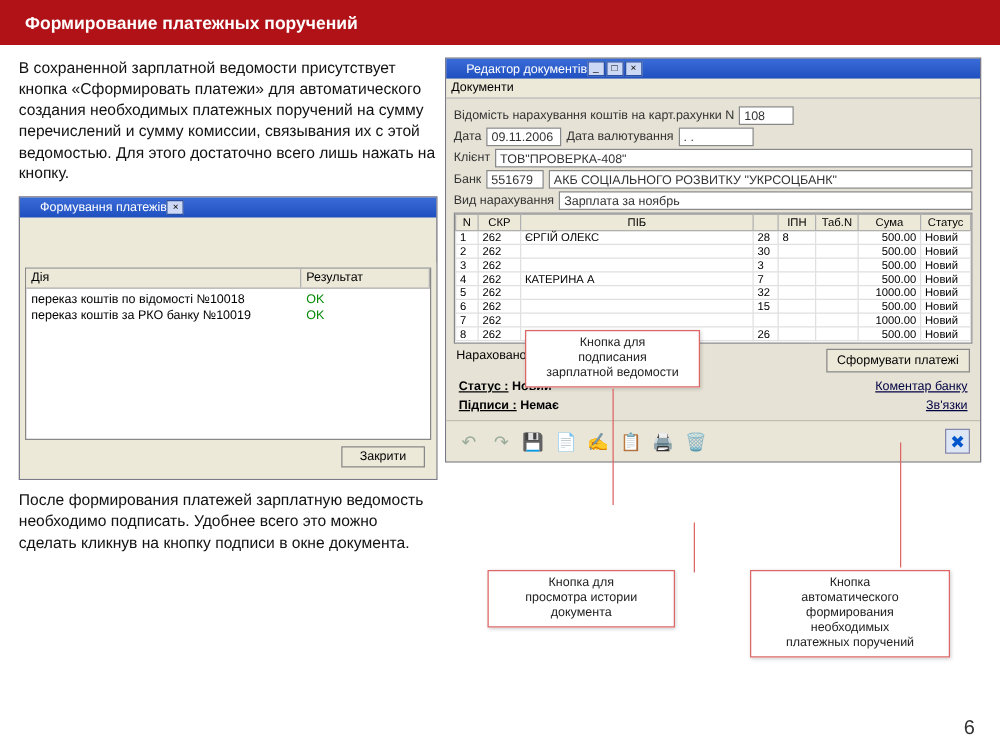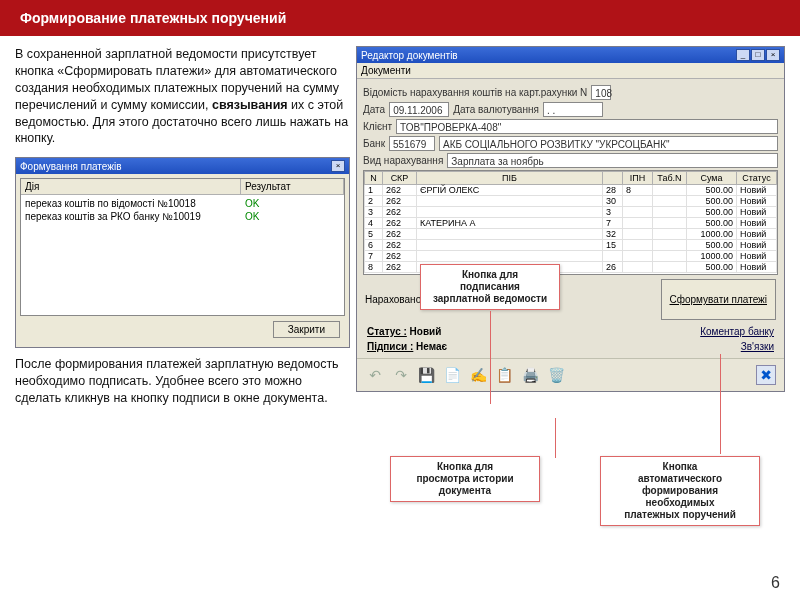--- a/index.html
+++ b/index.html
@@ -1,24 +1,24 @@
 <!DOCTYPE html>
 <html><head>
 <meta charset="utf-8">
 <style>
   * { box-sizing: border-box; margin: 0; padding: 0; }
   body { font-family: Arial, sans-serif; font-size: 11px; background: #fff; width: 800px; height: 600px; position: relative; overflow: hidden; }
   .banner { background: #b01217; color: #fff; padding: 10px 20px; font-weight: bold; font-size: 14px; }
   .content { display: flex; padding: 10px 15px 0 15px; gap: 6px; }
   .leftcol { width: 335px; }
   .para { font-size: 12.5px; line-height: 1.35; color: #111; margin-bottom: 10px; }
-  .para b { font-weight: bold; }
+  .para b { font-weight: normal; }
   
   .win { border: 1px solid #7a7a8a; background: #ece9d8; font-size: 10px; }
-  .titlebar { background: linear-gradient(#3a6cd8,#1f4fbf); color: #fff; padding: 2px 4px; display: flex; justify-content: space-between; align-items: center; font-size: 10px; }
+  .titlebar { background: linear-gradient(#3a6cd8,#1f4fbf); color: #fff; padding: 2px 16px; display: flex; align-items: center; font-size: 10px; }
   .titlebtns { display: flex; gap: 1px; }
   .titlebtn { width: 14px; height: 12px; background: #cdd9f4; border: 1px solid #2a4ea0; font-size: 8px; line-height: 9px; text-align: center; color: #000; }
   .menubar { background: #ece9d8; padding: 2px 4px; font-size: 10px; border-bottom: 1px solid #b0b0b0; }
   .menubar span { margin-right: 10px; }
   .panel { background: #ece9d8; padding: 4px 6px; }
   .row { display: flex; align-items: center; gap: 4px; margin: 2px 0; font-size: 10px; color: #333; }
   .row .lbl { white-space: nowrap; }
   .input { background: #fff; border: 1px solid #888; padding: 1px 3px; font-size: 10px; height: 15px; line-height: 13px; }
   
   .win-small { margin-top: 2px; }
@@ -32,30 +32,30 @@
   .footer-small { display: flex; justify-content: flex-end; padding: 5px; }
   .btn { background: #ece9d8; border: 1px solid #888; padding: 2px 14px; font-size: 10px; cursor: pointer; }
   
   .rightcol { flex: 1; }
   .editor .form { background: #e6e3d6; padding: 4px 6px; }
   .grid { background: #fff; border: 1px solid #888; height: 105px; overflow: hidden; position: relative; font-size: 9px; }
   .grid table { border-collapse: collapse; width: 100%; }
   .grid th { background: #ece9d8; border: 1px solid #b0b0b0; padding: 1px 3px; font-weight: normal; }
   .grid td { border: 1px solid #e0e0e0; padding: 0 3px; }
   .grid td.num { text-align: right; }
-  .totals { display: flex; align-items: center; gap: 6px; padding: 4px 2px; font-size: 10px; }
+  .totals { display: flex; gap: 6px; padding: 4px 2px; font-size: 10px; }
   .totals .spacer { flex: 1; }
-  .btn-wide { background: #ece9d8; border: 1px solid #888; padding: 14px 8px; font-size: 10px; cursor: pointer; text-decoration: underline; }
+  .btn-wide { background: #ece9d8; border: 1px solid #888; padding: 3px 8px; font-size: 10px; cursor: pointer; }
   .statusrow { display: flex; justify-content: space-between; padding: 2px 4px; font-size: 10px; gap: 20px; }
   .statusrow .link { color: #004; text-decoration: underline; }
   .statusrow b { font-weight: bold; }
   .toolbar { display: flex; gap: 6px; padding: 6px 8px; background: #e9e6d8; border-top: 1px solid #c0c0b0; align-items: center; }
   .toolbar .ico { width: 20px; height: 20px; display: flex; align-items: center; justify-content: center; font-size: 14px; }
   
-  .callout { position: absolute; border: 1px solid #d66; background: #fff; padding: 4px 8px; font-size: 10px; font-weight: bold; text-align: center; color: #222; box-shadow: 1px 1px 3px rgba(0,0,0,0.2); line-height: 1.2; }
+  .callout { position: absolute; border: 1px solid #d66; background: #fff; padding: 4px 8px; font-size: 10px; font-weight: normal; text-align: center; color: #222; box-shadow: 1px 1px 3px rgba(0,0,0,0.2); line-height: 1.2; }
   .callout-line { position: absolute; background: #d66; }
   .pg { position: absolute; right: 20px; bottom: 8px; font-size: 16px; color: #333; }
 </style>
 </head>
 <body>
 
 <div class="banner">Формирование платежных поручений</div>
 
 <div class="content">
 
@@ -64,21 +64,21 @@
       <span>В сохраненной зарплатной ведомости присутствует кнопка «Сформировать платежи» для автоматического создания необходимых платежных поручений на сумму перечислений и сумму комиссии, </span><b>связывания</b><span> их с этой ведомостью. Для этого достаточно всего лишь нажать на кнопку.</span>
     </p>
 
     <div class="win win-small">
       <div class="titlebar">
         <span>Формування платежів</span>
         <div class="titlebtns">
           <div class="titlebtn">×</div>
         </div>
       </div>
-      <div class="panel" style="padding:4px;">
+      <div class="panel" style="padding:4px;margin-top:36px;">
         <div class="listarea">
           <div class="listhead">
             <div style="width:220px">Дія</div>
             <div style="flex:1">Результат</div>
           </div>
           <div class="listbody">
             <div class="listrow">
                 <div class="c2"></div>
               </div>
             <div class="listrow">
@@ -108,21 +108,21 @@
           <div class="titlebtn">_</div>
           <div class="titlebtn">□</div>
           <div class="titlebtn">×</div>
         </div>
       </div>
       <div class="menubar"><span>Документи</span></div>
 
       <div class="form">
         <div class="row">
           <span class="lbl">Відомість нарахування коштів на карт.рахунки N</span>
-          <span class="input" style="width:20px">108</span>
+          <span class="input" style="width:44px">108</span>
         </div>
         <div class="row">
           <span class="lbl">Дата</span>
           <span class="input" style="width:60px">09.11.2006</span>
           <span class="lbl">Дата валютування</span>
           <span class="input" style="width:60px">. .</span>
         </div>
         <div class="row">
           <span class="lbl">Клієнт</span>
           <span class="input" style="flex:1">ТОВ"ПРОВЕРКА-408"</span>

